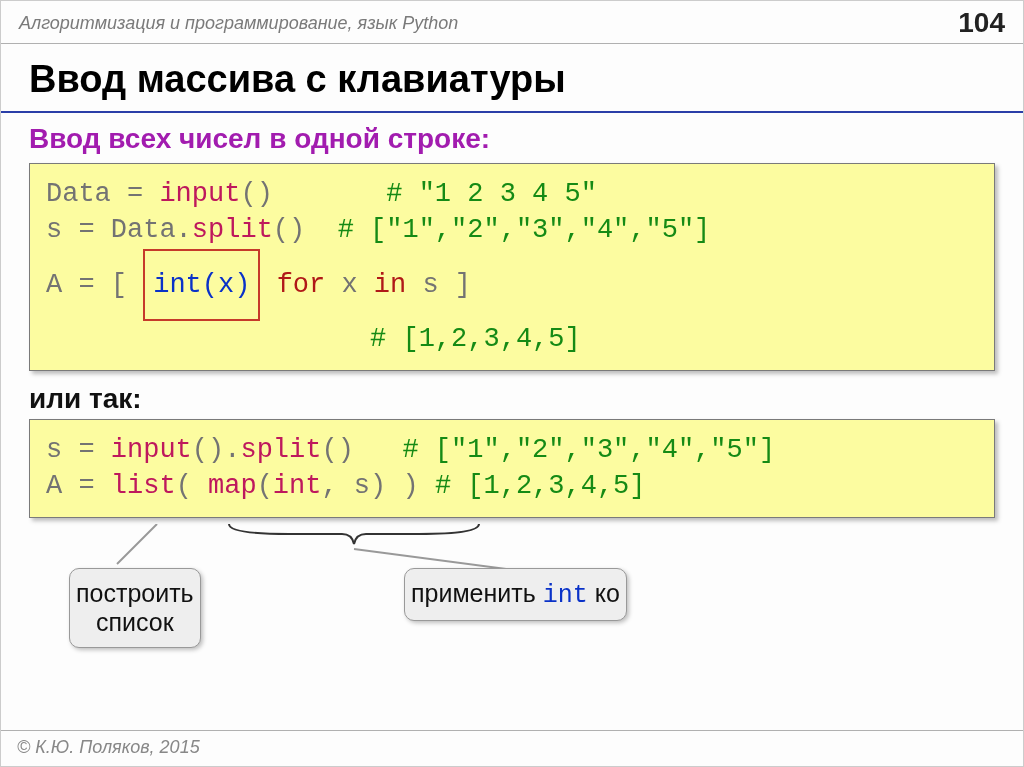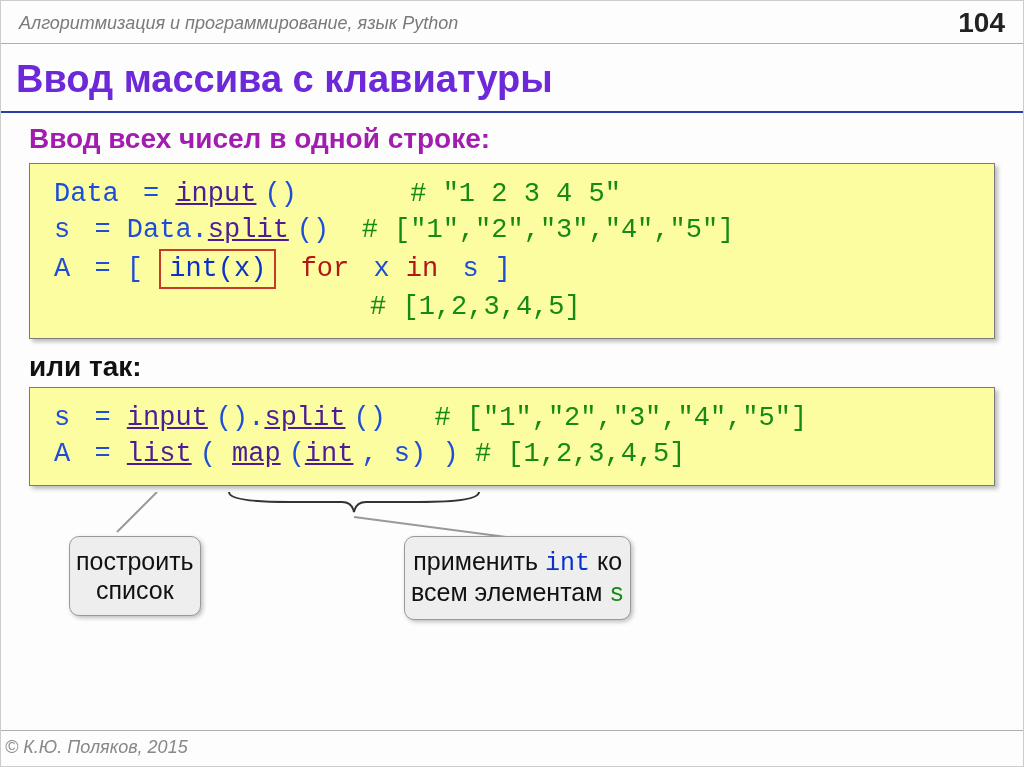--- a/index.html
+++ b/index.html
@@ -24,22 +24,22 @@
     font-size: 18px;
   }
   .page-num {
     font-weight: bold;
     font-size: 28px;
     color: #222;
   }
   .main-title {
     font-size: 38px;
     font-weight: bold;
-    color: #6d28d9;
-    padding: 14px 28px 10px 15px;
+    color: #000000;
+    padding: 14px 28px 10px 28px;
   }
   .hr-blue {
     height: 2px;
     background: #2a3ea8;
     margin: 0;
     border: none;
   }
   .content { padding: 10px 28px 0 28px; }
   .section-lead {
     color: #a21caf;
@@ -58,28 +58,28 @@
     border: 1px solid #7a7a7a;
     box-shadow: 3px 3px 4px rgba(0,0,0,0.25);
     padding: 12px 16px;
     font-family: "Courier New", monospace;
     font-size: 27px;
     line-height: 1.35;
     white-space: pre;
     color: #111;
     position: relative;
   }
-  .t-blue   { color: #4c1d95; text-decoration: underline; }
+  .t-blue   { color: #be185d; }
   .t-green  { color: #158a15; }
   .t-red    { color: #b01818; }
-  .t-black  { color: #1d4ed8; margin-left: 8px; }
+  .t-black  { color: #737373; }
   .int-box {
     display: inline-block;
     border: 2px solid #c63a2a;
-    padding: 0 8px;
+    padding: 16px 8px;
     color: #0a32c8;
     text-align: center;
   }
   .callouts {
     position: relative;
     height: 150px;
     margin-top: 8px;
   }
   .callout {
     position: absolute;
@@ -96,21 +96,21 @@
   .c-green { color: #158a15; }
   .c-blue  { color: #0a32c8; }
   .brace-svg { position:absolute; }
   .pointer-svg { position:absolute; }
   .footer-bar {
     position: absolute;
     bottom: 0; left: 0; right: 0;
     border-top: 1px solid #b0b0b0;
     display: flex;
     justify-content: space-between;
-    padding: 6px 16px 8px 4px;
+    padding: 6px 16px 8px 16px;
     font-style: italic;
     color: #888;
     font-size: 18px;
   }
 </style>
 </head>
 <body>
 
 <div class="header-bar">
   <span class="header-title">Алгоритмизация и программирование, язык Python</span>
@@ -150,23 +150,20 @@
 
     <div class="callout" style="left:40px; top:42px;">
       <div>построить</div>
       <div>список</div>
     </div>
 
     <div class="callout" style="left:375px; top:42px;">
       <div>
         <span>применить </span><span class="mono c-blue">int</span><span> ко</span>
       </div>
-      <div>
-        <span>всем элементам </span><span class="mono c-green">s</span>
-      </div>
     </div>
 
   </div>
 
 </div>
 
 <div class="footer-bar">
   <span>© К.Ю. Поляков, 2015</span>
 </div>
 

